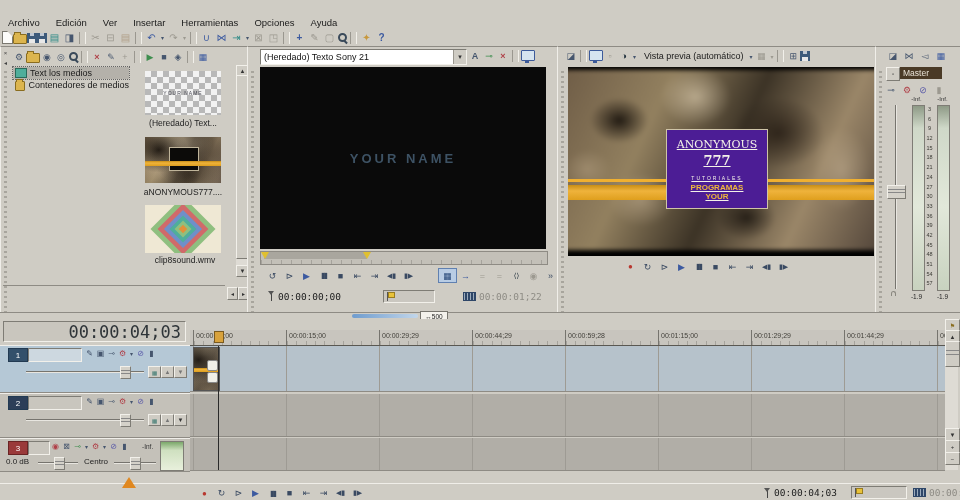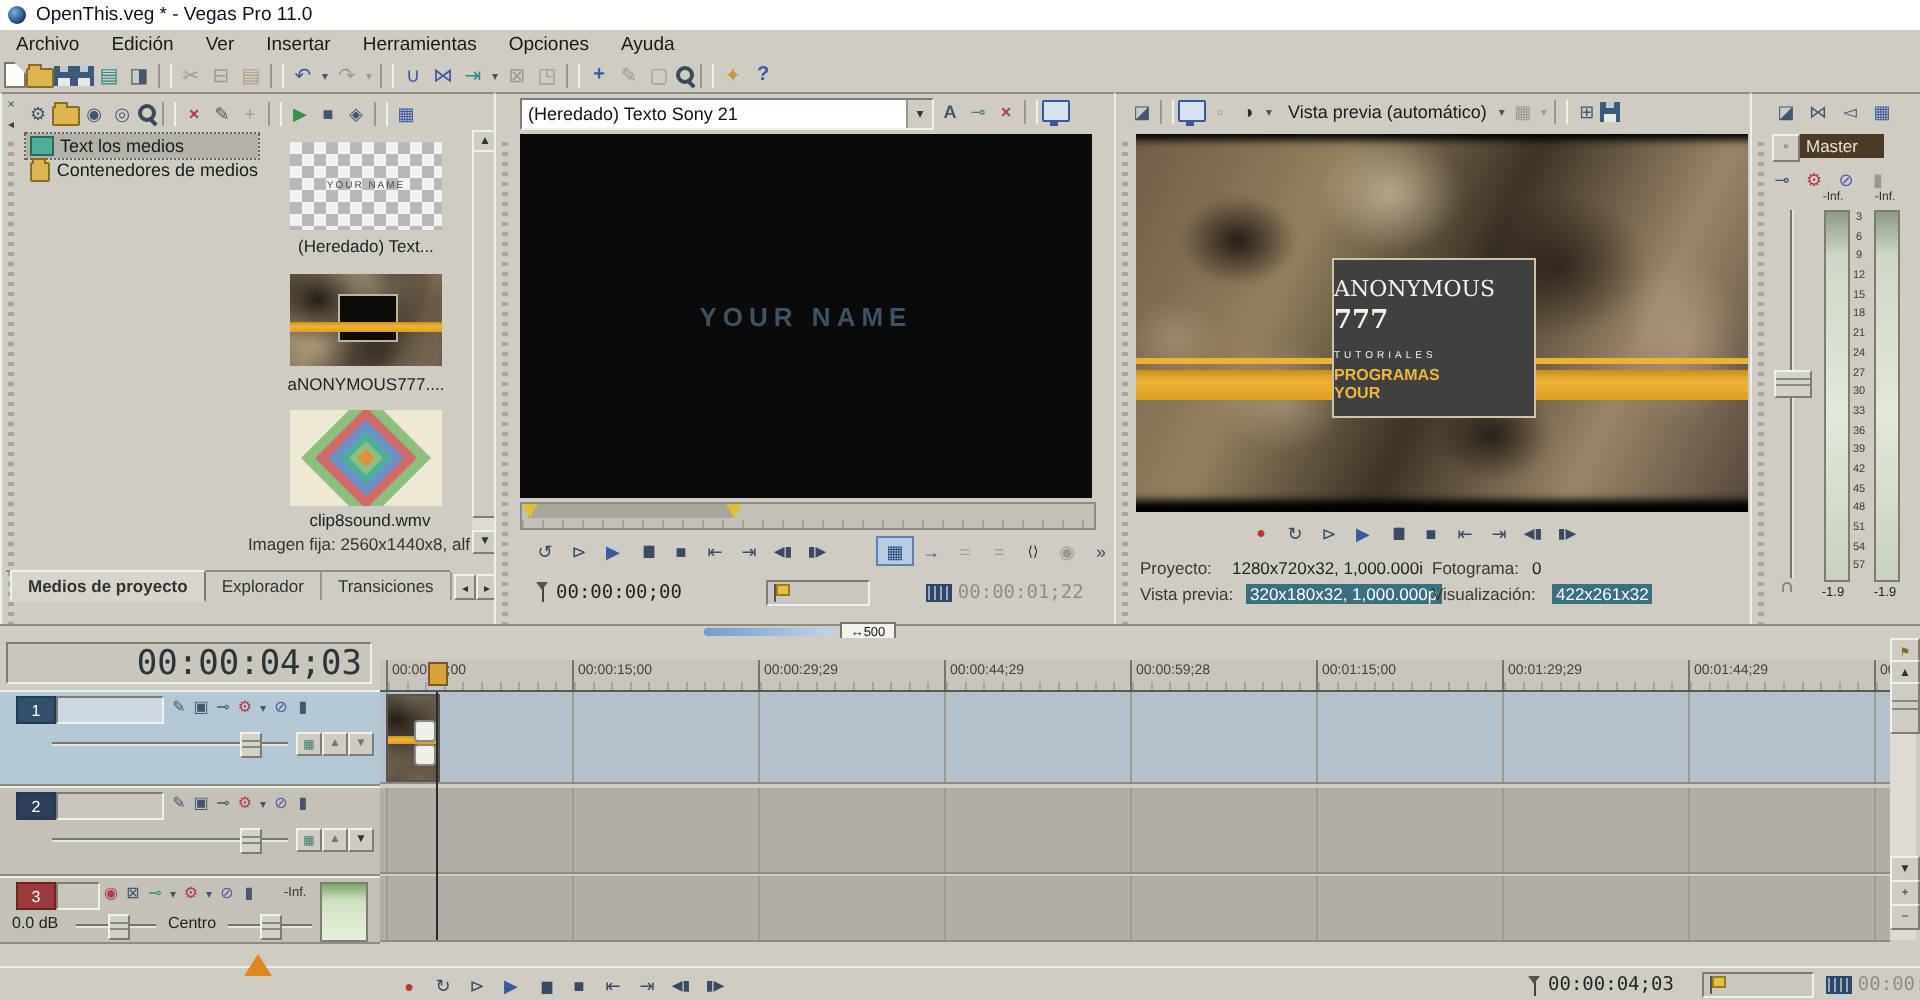--- a/index.html
+++ b/index.html
@@ -81,21 +81,21 @@
     radial-gradient(45px 35px at 58% 82%,rgba(22,17,12,.8),transparent 65%),
     radial-gradient(35px 30px at 8% 55%,rgba(180,160,130,.5),transparent 65%),
     linear-gradient(115deg,#6e5c46 0%,#92805f 28%,#3c3326 52%,#9a8668 76%,#52453a 100%);}
   .d{position:absolute;left:50%;top:50%;transform:translate(-50%,-50%) rotate(45deg);}
   .tab{padding:2px 8px;color:#333;border-right:1px solid #9a978f;white-space:nowrap;}
   .tab.active{background:#d8d5cd;font-weight:bold;border:1px solid;border-color:#f2f0ea #7e7c75 #d8d5cd #f2f0ea;}
   
   .dd{background:#fff;border:1px solid;border-color:#7e7c75 #f2f0ea #f2f0ea #7e7c75;display:flex;align-items:center;font-size:9px;padding-left:3px;color:#111;}
   .ddbtn{margin-left:auto;width:12px;height:100%;background:#cfccc4;border-left:1px solid #9a978f;display:flex;align-items:center;justify-content:center;font-size:7px;color:#333;}
   
-  #anonbox{background:#404040;border:1px solid #cfc4a8;color:#f4f1e8;}
+  #anonbox{background:#4c1d95;border:1px solid #cfc4a8;text-align:center;color:#f4f1e8;text-decoration:underline;}
   .band1{background:#f0b030;}
   .band2{background:linear-gradient(180deg,#c98e14,#efb33c 40%,#df9f1d);}
   
   .meter{background:linear-gradient(180deg,#8e9a86 0%,#cfd8c8 12%,#e2e8da 55%,#c8d2bf 100%);border:1px solid #7e7c75;}
   .mscale{display:flex;flex-direction:column;justify-content:space-between;font-size:5.5px;color:#3a3a34;text-align:center;line-height:1;}
   
   .trackhdr{position:absolute;left:0;width:190px;background:#c4c1b9;border-top:1px solid #f0eee9;border-bottom:1px solid #8e8b84;}
   .trackhdr.sel{background:#b5c8d6;}
   .tbadge{position:absolute;left:8px;top:2px;width:18px;height:12px;background:#33506b;color:#fff;font-size:8px;display:flex;align-items:center;justify-content:center;border:1px solid #223a52;}
   .tbadge.redb{background:#9a3a3a;border-color:#6a2424;}
@@ -109,24 +109,20 @@
   .sb{background:#cfccc4;border:1px solid;border-color:#f2f0ea #7e7c75 #7e7c75 #f2f0ea;display:flex;align-items:center;justify-content:center;font-size:6px;color:#333;}
   .tcfont{font-family:"DejaVu Sans Mono",monospace;}
   .hl{background:#3a6f80;color:#fff;padding:0 2px;}
   .warntri{width:0;height:0;border-left:7px solid transparent;border-right:7px solid transparent;border-bottom:11px solid #e08820;}
 </style>
 </head>
 <body>
 
 <div id="app">
 
-  <div class="abs" id="titlebar">
-    <div class="abs" id="applogo"></div>
-    <div class="abs" id="titletext">OpenThis.veg * - Vegas Pro 11.0</div>
-  </div>
 
   <div class="abs row" id="menubar">
     <span class="mi">Archivo</span>
       <span class="mi">Edición</span>
       <span class="mi">Ver</span>
       <span class="mi">Insertar</span>
       <span class="mi">Herramientas</span>
       <span class="mi">Opciones</span>
       <span class="mi">Ayuda</span>
   </div>
@@ -216,28 +212,22 @@
         <span class="d" style="width:6px;height:6px;background:#e2903a;"></span>
       </div>
       <div class="thumblabel" style="left:4px;top:190px;">clip8sound.wmv</div>
     </div>
 
     <div class="abs" style="left:235px;top:18px;width:11px;height:212px;background:#dedbd4;">
       <div class="sb" style="position:absolute;left:0;top:0;width:11px;height:10px;">▲</div>
       <div class="sb" style="position:absolute;left:0;top:10px;width:11px;height:182px;"></div>
       <div class="sb" style="position:absolute;left:0;bottom:0;width:11px;height:10px;">▼</div>
     </div>
-    <div class="abs" style="left:40px;top:220px;width:194px;text-align:right;font-size:8.5px;color:#333;">Imagen fija: 2560x1440x8, alf</div>
 
     <div class="abs row" style="left:2px;top:238px;width:222px;height:15px;border-top:1px solid #8e8b84;font-size:8.5px;"></div>
-    <div class="abs row" style="left:4px;top:239px;height:14px;font-size:8.5px;">
-      <span class="tab active">Medios de proyecto</span>
-        <span class="tab">Explorador</span>
-        <span class="tab">Transiciones</span>
-    </div>
     <div class="abs row" style="left:226px;top:240px;">
       <span class="sb" style="width:9px;height:11px;">◂</span>
       <span class="sb" style="width:9px;height:11px;">▸</span>
     </div>
   </div>
 
   <div class="abs panel" style="left:247px;top:46px;width:310px;height:266px;">
     <div class="grip"></div>
     <div class="abs dd" style="left:12px;top:2px;width:202px;height:14px;">
       <span>(Heredado) Texto Sony 21</span>
@@ -330,30 +320,20 @@
         <span class="tr">⊳</span>
         <span class="tr blu">▶</span>
         <span class="tr pse">▮▮</span>
         <span class="tr">■</span>
         <span class="tr">⇤</span>
         <span class="tr">⇥</span>
         <span class="tr sm">◀▮</span>
         <span class="tr sm">▮▶</span>
     </div>
 
-    <div class="abs" style="left:0;top:230px;width:318px;height:34px;font-size:8.5px;color:#3a3832;">
-      <span class="abs" style="left:12px;top:2px;">Proyecto:</span>
-      <span class="abs" style="left:58px;top:2px;color:#222;">1280x720x32, 1,000.000i</span>
-      <span class="abs" style="left:158px;top:2px;">Fotograma:</span>
-      <span class="abs" style="left:208px;top:2px;color:#222;">0</span>
-      <span class="abs" style="left:12px;top:15px;">Vista previa:</span>
-      <span class="abs hl" style="left:65px;top:15px;">320x180x32, 1,000.000p</span>
-      <span class="abs" style="left:158px;top:15px;">Visualización:</span>
-      <span class="abs hl" style="left:218px;top:15px;">422x261x32</span>
-    </div>
   </div>
 
   <div class="abs panel" style="left:875px;top:46px;width:85px;height:266px;">
     <div class="grip"></div>
     <div class="abs row" style="left:10px;top:2px;height:13px;gap:2px;">
       <span class="hic">◪</span>
         <span class="hic">⋈</span>
         <span class="hic">◅</span>
         <span class="hic blu">▦</span>
     </div>

